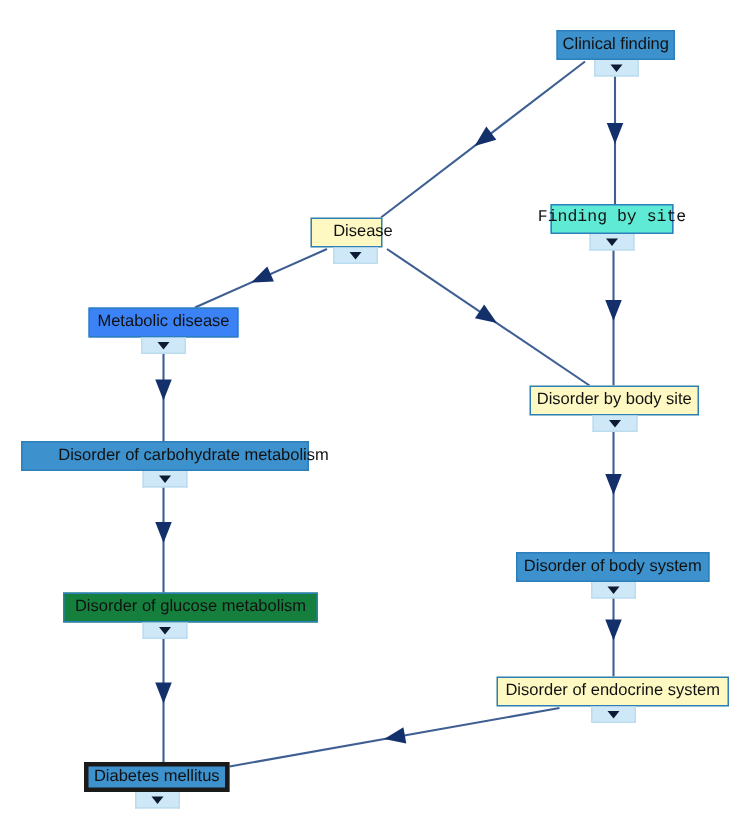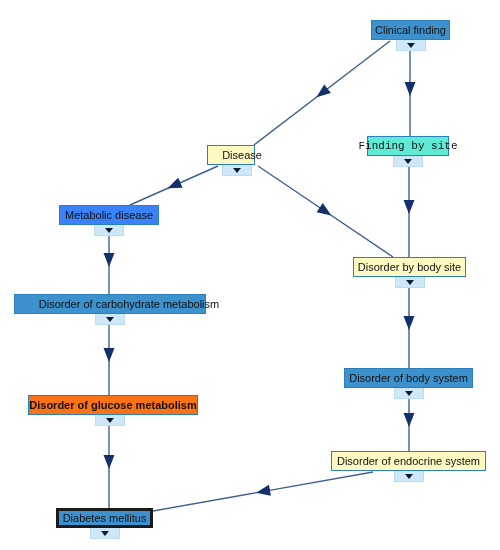--- a/index.html
+++ b/index.html
@@ -131,21 +131,21 @@
       </div>
       <div class="node-tab" style="left: 95px; top: 314px; background: rgb(207, 232, 247);">
         <div class="caret"></div>
       </div>
       <div class="node" style="left: 344px; top: 368px; width: 129px; background: rgb(61, 145, 204); border-color: rgb(43, 127, 187);">
         <span class="node-label">Disorder of body system</span>
       </div>
       <div class="node-tab" style="left: 393.5px; top: 388px; background: rgb(207, 232, 247);">
         <div class="caret"></div>
       </div>
-      <div class="node" style="left: 28px; top: 395px; width: 170px; background: #f97316; border-color: rgb(43, 127, 187); font-weight: bold;">
+      <div class="node" style="left: 42px; top: 395px; width: 170px; background: #15803d; border-color: rgb(43, 127, 187);">
         <span class="node-label">Disorder of glucose metabolism</span>
       </div>
       <div class="node-tab" style="left: 95px; top: 415px; background: rgb(207, 232, 247);">
         <div class="caret"></div>
       </div>
       <div class="node" style="left: 331px; top: 451px; width: 155px; background: #fef9c3; border-color: rgb(43, 127, 187);">
         <span class="node-label">Disorder of endocrine system</span>
       </div>
       <div class="node-tab" style="left: 393.5px; top: 471px; background: rgb(207, 232, 247);">
         <div class="caret"></div>

